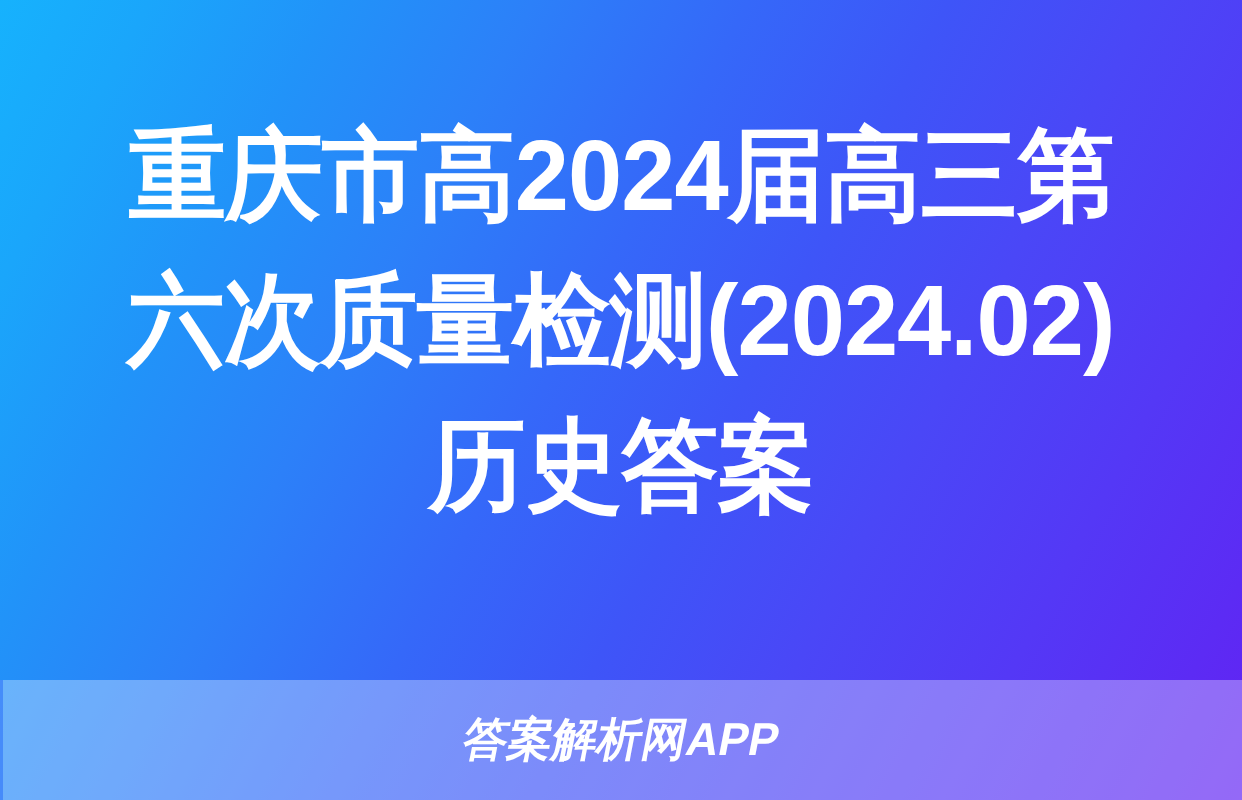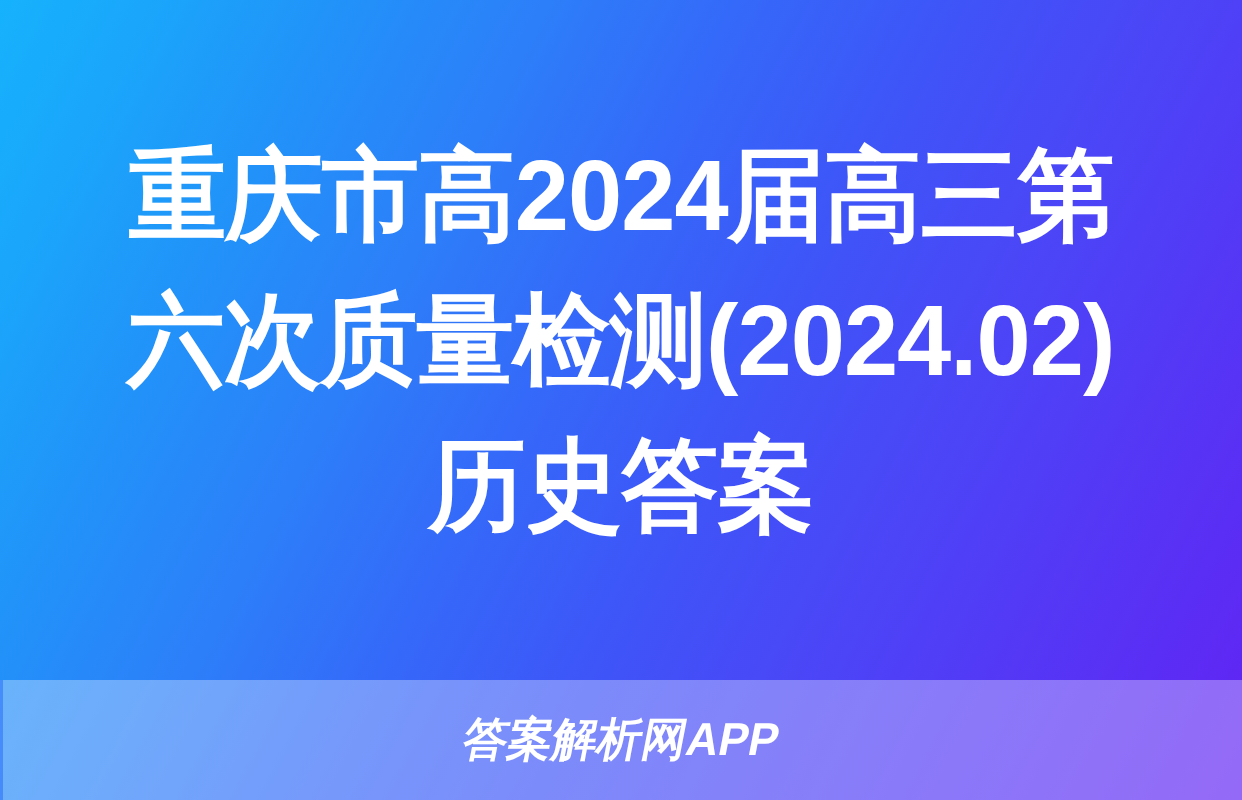--- a/index.html
+++ b/index.html
@@ -38,21 +38,20 @@
     left: 0;
     top: 0;
     width: 1242px;
     height: 680px;
     display: flex;
     flex-direction: column;
     align-items: center;
     justify-content: center;
     box-sizing: border-box;
     padding: 0 70px 40px 70px;
-    margin-top: 20px;
   }
 
   .title-line {
     color: #ffffff;
     font-size: 101px;
     font-weight: 700;
     line-height: 145px;
     letter-spacing: -1px;
     white-space: nowrap;
     text-align: center;

